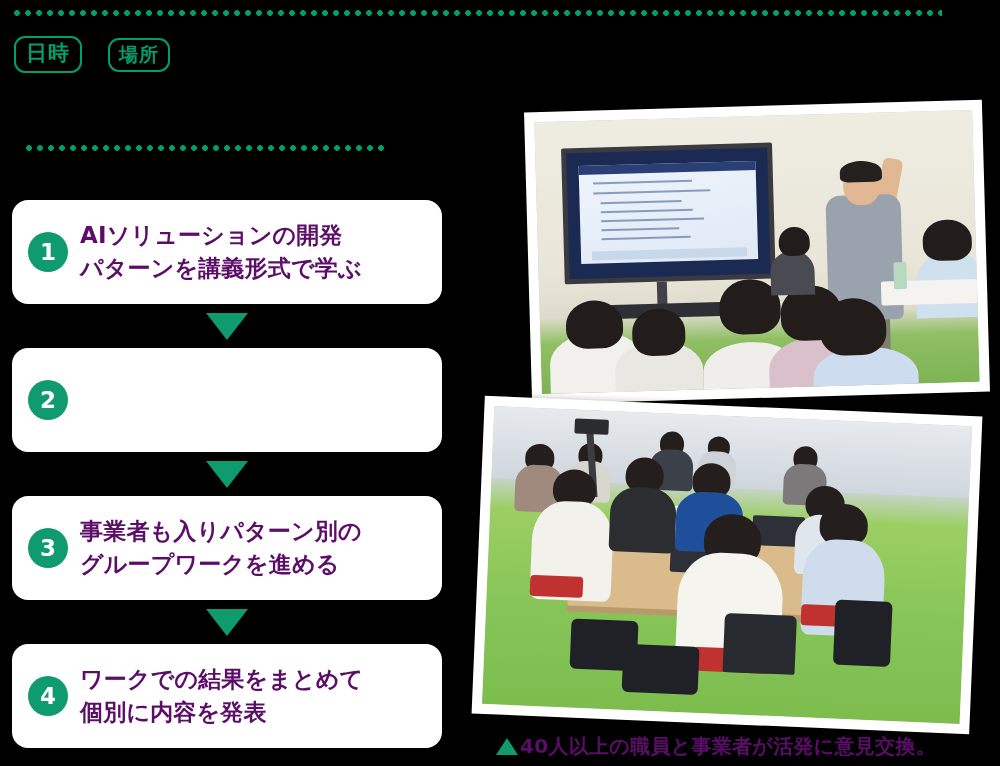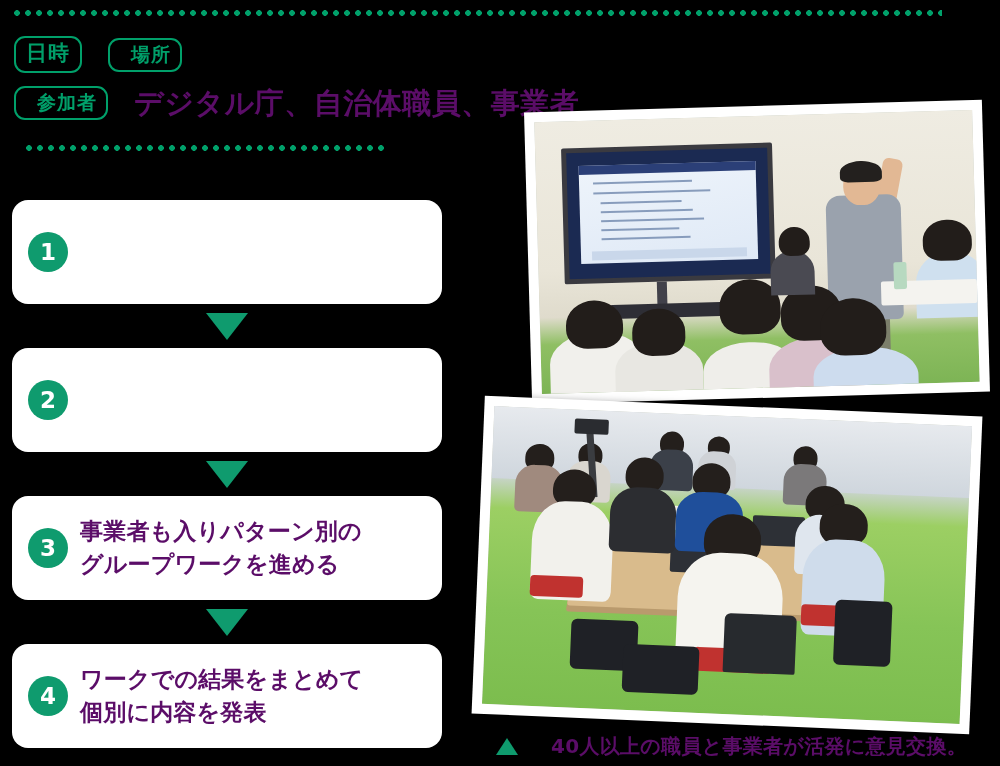--- a/index.html
+++ b/index.html
@@ -48,21 +48,21 @@
     border-radius: 11px;
     color: #00a06a;
     font-weight: 700;
     letter-spacing: 1px;
     line-height: 1;
     font-size: 21px;
     padding: 5px 10px 7px 10px;
     white-space: nowrap;
     font-family: "DejaVu Sans", "Liberation Sans", sans-serif;
   }
-  .badge-sm { font-size: 19px; padding: 5px 9px 6px 21px; }
+  .badge-sm { font-size: 19px; padding: 5px 9px 6px 9px; }
 
   .meta-text {
     color: #5b0d68;
     font-weight: 700;
     font-size: 29px;
     line-height: 1;
     letter-spacing: 0.5px;
     white-space: nowrap;
     font-family: "DejaVu Sans", "Liberation Sans", sans-serif;
   }
@@ -341,48 +341,45 @@
     margin-right: 2px;
     flex: 0 0 auto;
   }
   .caption-text {
     color: #5b0d68;
     font-weight: 700;
     font-size: 20px;
     line-height: 1;
     letter-spacing: 0.3px;
     font-family: "DejaVu Sans", "Liberation Sans", sans-serif;
-    margin-left: 31px;
   }
 </style>
 </head>
 <body>
 
 <div id="stage">
 
   <div class="dotrule-top"></div>
 
   <div class="meta-row meta-row-1">
     <span class="badge">日時</span>
     <span class="badge badge-sm meta-gap-xl">場所</span>
   </div>
 
-  <div class="meta-row meta-row-2">
-    <span class="badge badge-sm">参加者</span>
-    <span class="meta-text meta-gap-xl">デジタル庁、自治体職員、事業者</span>
-  </div>
 
   <div class="program-head">
     <span class="dotrule-prog"></span>
   </div>
 
   <div class="steps">
 
     <div class="step-card">
       <span class="step-num">1</span>
+      <span class="step-text">AIソリューションの開発
+パターンを講義形式で学ぶ</span>
     </div>
 
     <div class="step-arrow">
       <i></i>
     </div>
 
     <div class="step-card">
       <span class="step-num">2</span>
     </div>
 

